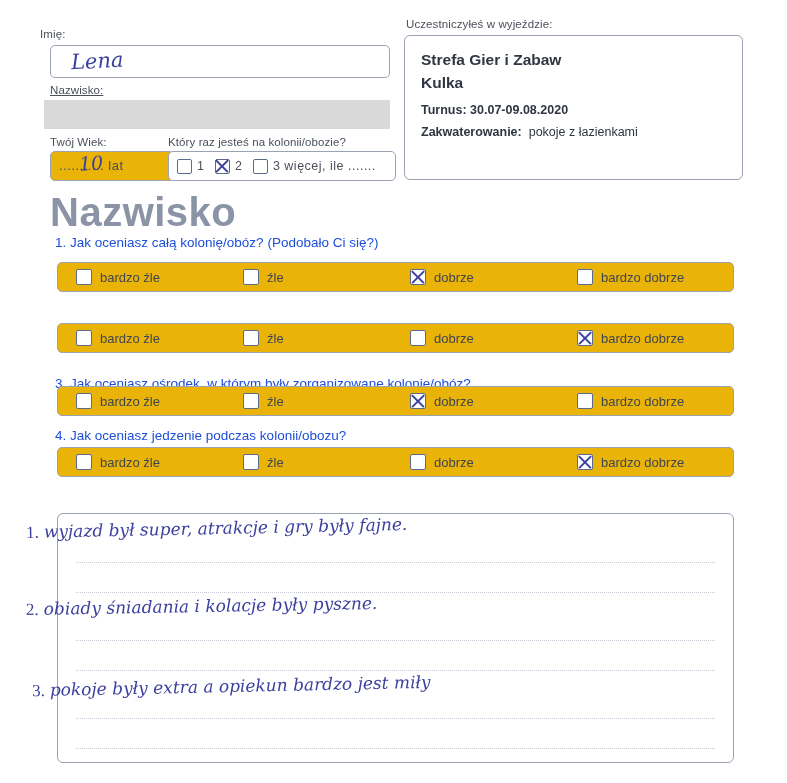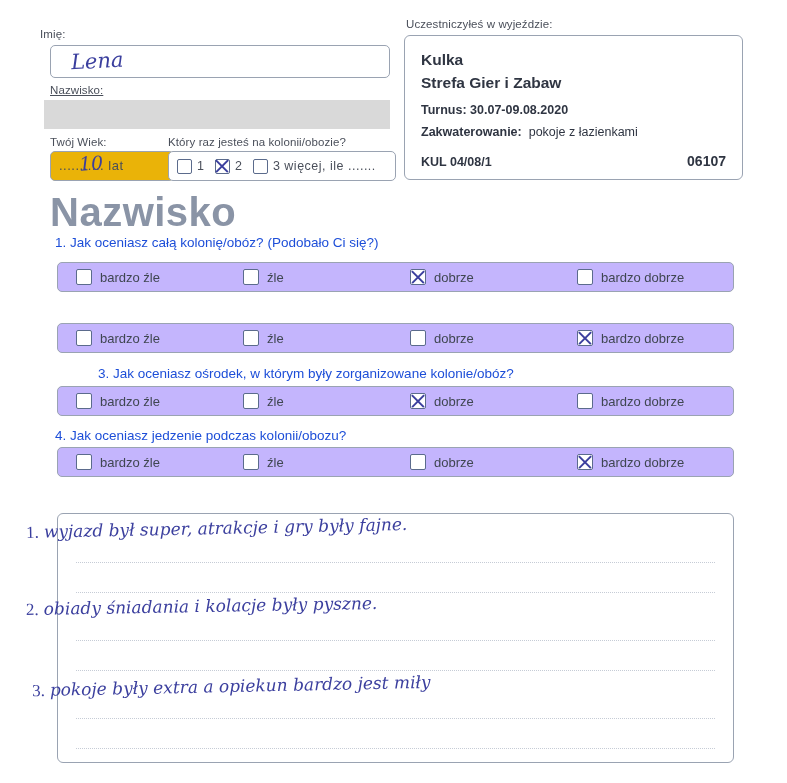--- a/index.html
+++ b/index.html
@@ -186,21 +186,21 @@
     color: #1d4ed8;
   }
   .optrow {
     position: absolute;
     left: 57px;
     width: 677px;
     height: 30px;
     border: 1px solid #9aa3b2;
     border-radius: 5px;
     box-sizing: border-box;
-    background: #c4b5fd;
+    background: #eab308;
   }
   .optrow .opt {
     position: absolute;
     top: 6px;
     display: flex;
     align-items: center;
     gap: 8px;
     font-size: 13px;
     color: #3f4651;
   }
@@ -284,34 +284,30 @@
       </span>
       <span class="which-opt">
         <span class="cb"></span>
         <span class="which-tail">3 więcej, ile .......</span>
       </span>
     </div>
   </div>
 
   <div class="label-small card-label">Uczestniczyłeś w wyjeździe:</div>
   <div class="card">
+    <div class="card-title">Strefa Gier i Zabaw</div>
     <div class="card-title">Kulka</div>
-    <div class="card-title">Strefa Gier i Zabaw</div>
     <div class="card-line">
       <span>Turnus:</span>
       <span class="val">30.07-09.08.2020</span>
     </div>
     <div class="card-line">
       <span>Zakwaterowanie:</span>
       &nbsp;<span class="val-n">pokoje z łazienkami</span>
     </div>
-    <div class="card-foot">
-      <span class="card-code">KUL 04/08/1</span>
-      <span class="card-num">06107</span>
-    </div>
   </div>
 
   <div class="ankieta">Nazwisko</div>
 
   <div class="q" style="top:235px;">1. Jak oceniasz całą kolonię/obóz? (Podobało Ci się?)</div>
   <div class="optrow" style="top:262px;">
     <span class="opt opt-0">
       <span class="cb"></span>
       <span>bardzo źle</span>
     </span>
@@ -341,21 +337,21 @@
     <span class="opt opt-2">
       <span class="cb"></span>
       <span>dobrze</span>
     </span>
     <span class="opt opt-3">
       <span class="cb checked"></span>
       <span>bardzo dobrze</span>
     </span>
   </div>
 
-  <div class="q" style="top:366px;margin-left:43px;">3. Jak oceniasz ośrodek, w którym były zorganizowane kolonie/obóz?</div>
+  <div class="q" style="top:376px;">3. Jak oceniasz ośrodek, w którym były zorganizowane kolonie/obóz?</div>
   <div class="optrow" style="top:386px;">
     <span class="opt opt-0">
       <span class="cb"></span>
       <span>bardzo źle</span>
     </span>
     <span class="opt opt-1">
       <span class="cb"></span>
       <span>źle</span>
     </span>
     <span class="opt opt-2">

